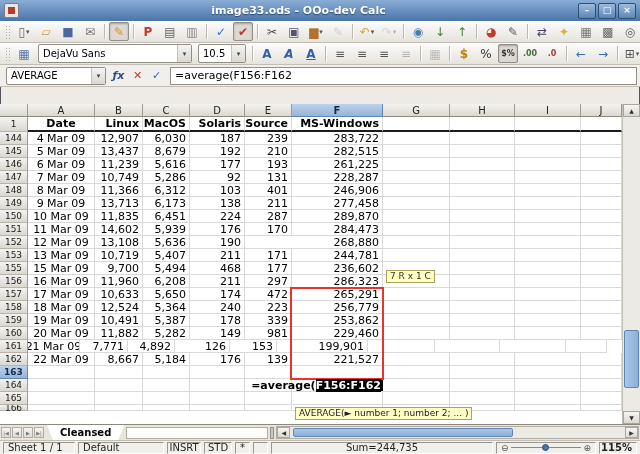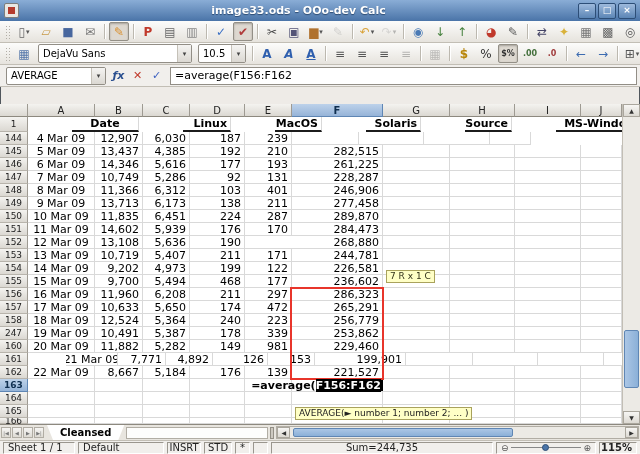--- a/index.html
+++ b/index.html
@@ -45,21 +45,21 @@
 
   
   #grid{position:absolute;left:0;top:104px;width:622px;height:320px;background:#fff;overflow:hidden;}
   .grow{display:flex;height:13px;}
   .grow.r1{height:15px;}
   .grow.clip{height:6px;overflow:hidden;}
   .rh{width:28px;flex:none;box-sizing:border-box;background:linear-gradient(#f4f3f0,#dbd8d2);border-right:1px solid #9e9a92;border-bottom:1px solid #b8b4ac;font-size:9px;display:flex;align-items:center;justify-content:center;color:#222;}
   .ch{flex:none;box-sizing:border-box;background:linear-gradient(#f4f3f0,#dbd8d2);border-right:1px solid #9e9a92;border-bottom:1px solid #8d897f;font-size:10px;display:flex;align-items:center;justify-content:center;color:#222;height:13px;}
   .rh.sel,.ch.sel{background:linear-gradient(#bdd2ea,#96b4d8);border-color:#5f86b4;font-weight:bold;color:#0f2f50;}
   .cell{flex:none;box-sizing:border-box;border-right:1px solid #d9d9d9;border-bottom:1px solid #d9d9d9;font-size:11px;display:flex;align-items:center;padding:0 3px;white-space:nowrap;overflow:hidden;color:#000;}
-  .r1 .cell{border-bottom:2px solid #1c1c1c;font-weight:bold;margin-left:44px;}
+  .r1 .cell{border-bottom:2px solid #1c1c1c;font-weight:bold;}
   .a-r{justify-content:flex-end;}
   .a-c{justify-content:center;}
   .a-l{justify-content:flex-start;}
 
   
   #sel-range{position:absolute;left:290px;top:183px;width:94px;height:93px;border:2px solid #e8352b;box-sizing:border-box;pointer-events:none;}
   #edit-overlay{position:absolute;left:190px;top:275px;width:193px;height:13px;display:flex;justify-content:flex-end;align-items:center;font-size:11px;font-weight:bold;white-space:pre;}
   #edit-sel{background:#000;color:#fff;}
   #edit-caret{width:2px;height:11px;background:#000;}
   .tip{position:absolute;height:13px;padding:0 3px;background:#ffffc6;border:1px solid #a9a25c;font-size:9px;line-height:11px;color:#33331a;box-sizing:border-box;white-space:nowrap;display:flex;align-items:center;}
@@ -325,42 +325,43 @@
           <div class="cell a-l" style="width: 66px;"></div>
           <div class="cell a-l" style="width: 41px;"></div>
         </div>
         <div class="grow">
           <div class="rh">144</div>
           <div class="cell a-c" style="width: 67px;">4 Mar 09</div>
           <div class="cell a-r" style="width: 48px;">12,907</div>
           <div class="cell a-r" style="width: 47px;">6,030</div>
           <div class="cell a-r" style="width: 55px;">187</div>
           <div class="cell a-r" style="width: 47px;">239</div>
+          <div class="cell a-r" style="width: 91px;">283,722</div>
           <div class="cell a-l" style="width: 67px;"></div>
           <div class="cell a-l" style="width: 65px;"></div>
           <div class="cell a-l" style="width: 66px;"></div>
           <div class="cell a-l" style="width: 41px;"></div>
         </div>
         <div class="grow">
           <div class="rh">145</div>
           <div class="cell a-c" style="width: 67px;">5 Mar 09</div>
           <div class="cell a-r" style="width: 48px;">13,437</div>
-          <div class="cell a-r" style="width: 47px;">4,385</div>
+          <div class="cell a-r" style="width: 47px;">8,679</div>
           <div class="cell a-r" style="width: 55px;">192</div>
           <div class="cell a-r" style="width: 47px;">210</div>
           <div class="cell a-r" style="width: 91px;">282,515</div>
           <div class="cell a-l" style="width: 67px;"></div>
           <div class="cell a-l" style="width: 65px;"></div>
           <div class="cell a-l" style="width: 66px;"></div>
           <div class="cell a-l" style="width: 41px;"></div>
         </div>
         <div class="grow">
           <div class="rh">146</div>
           <div class="cell a-c" style="width: 67px;">6 Mar 09</div>
-          <div class="cell a-r" style="width: 48px;">14,346</div>
+          <div class="cell a-r" style="width: 48px;">11,239</div>
           <div class="cell a-r" style="width: 47px;">5,616</div>
           <div class="cell a-r" style="width: 55px;">177</div>
           <div class="cell a-r" style="width: 47px;">193</div>
           <div class="cell a-r" style="width: 91px;">261,225</div>
           <div class="cell a-l" style="width: 67px;"></div>
           <div class="cell a-l" style="width: 65px;"></div>
           <div class="cell a-l" style="width: 66px;"></div>
           <div class="cell a-l" style="width: 41px;"></div>
         </div>
         <div class="grow">
@@ -448,33 +449,20 @@
           <div class="cell a-r" style="width: 47px;">5,407</div>
           <div class="cell a-r" style="width: 55px;">211</div>
           <div class="cell a-r" style="width: 47px;">171</div>
           <div class="cell a-r" style="width: 91px;">244,781</div>
           <div class="cell a-l" style="width: 67px;"></div>
           <div class="cell a-l" style="width: 65px;"></div>
           <div class="cell a-l" style="width: 66px;"></div>
           <div class="cell a-l" style="width: 41px;"></div>
         </div>
         <div class="grow">
-          <div class="rh">154</div>
-          <div class="cell a-c" style="width: 67px;">14 Mar 09</div>
-          <div class="cell a-r" style="width: 48px;">9,202</div>
-          <div class="cell a-r" style="width: 47px;">4,973</div>
-          <div class="cell a-r" style="width: 55px;">199</div>
-          <div class="cell a-r" style="width: 47px;">122</div>
-          <div class="cell a-r" style="width: 91px;">226,581</div>
-          <div class="cell a-l" style="width: 67px;"></div>
-          <div class="cell a-l" style="width: 65px;"></div>
-          <div class="cell a-l" style="width: 66px;"></div>
-          <div class="cell a-l" style="width: 41px;"></div>
-        </div>
-        <div class="grow">
           <div class="rh">155</div>
           <div class="cell a-c" style="width: 67px;">15 Mar 09</div>
           <div class="cell a-r" style="width: 48px;">9,700</div>
           <div class="cell a-r" style="width: 47px;">5,494</div>
           <div class="cell a-r" style="width: 55px;">468</div>
           <div class="cell a-r" style="width: 47px;">177</div>
           <div class="cell a-r" style="width: 91px;">236,602</div>
           <div class="cell a-l" style="width: 67px;"></div>
           <div class="cell a-l" style="width: 65px;"></div>
           <div class="cell a-l" style="width: 66px;"></div>
@@ -513,21 +501,21 @@
           <div class="cell a-r" style="width: 47px;">5,364</div>
           <div class="cell a-r" style="width: 55px;">240</div>
           <div class="cell a-r" style="width: 47px;">223</div>
           <div class="cell a-r" style="width: 91px;">256,779</div>
           <div class="cell a-l" style="width: 67px;"></div>
           <div class="cell a-l" style="width: 65px;"></div>
           <div class="cell a-l" style="width: 66px;"></div>
           <div class="cell a-l" style="width: 41px;"></div>
         </div>
         <div class="grow">
-          <div class="rh">247</div>
+          <div class="rh">159</div>
           <div class="cell a-c" style="width: 67px;">19 Mar 09</div>
           <div class="cell a-r" style="width: 48px;">10,491</div>
           <div class="cell a-r" style="width: 47px;">5,387</div>
           <div class="cell a-r" style="width: 55px;">178</div>
           <div class="cell a-r" style="width: 47px;">339</div>
           <div class="cell a-r" style="width: 91px;">253,862</div>
           <div class="cell a-l" style="width: 67px;"></div>
           <div class="cell a-l" style="width: 65px;"></div>
           <div class="cell a-l" style="width: 66px;"></div>
           <div class="cell a-l" style="width: 41px;"></div>
@@ -540,21 +528,21 @@
           <div class="cell a-r" style="width: 55px;">149</div>
           <div class="cell a-r" style="width: 47px; text-align: right;">981</div>
           <div class="cell a-r" style="width: 91px;">229,460</div>
           <div class="cell a-l" style="width: 67px;"></div>
           <div class="cell a-l" style="width: 65px;"></div>
           <div class="cell a-l" style="width: 66px;"></div>
           <div class="cell a-l" style="width: 41px;"></div>
         </div>
         <div class="grow">
           <div class="rh">161</div>
-          <div class="cell a-c" style="width: 52px; margin-left: 38px;">21 Mar 09</div>
+          <div class="cell a-c" style="width: 52px;">21 Mar 09</div>
           <div class="cell a-r" style="width: 48px;">7,771</div>
           <div class="cell a-r" style="width: 47px;">4,892</div>
           <div class="cell a-r" style="width: 55px;">126</div>
           <div class="cell a-r" style="width: 47px;">153</div>
           <div class="cell a-r" style="width: 91px;">199,901</div>
           <div class="cell a-l" style="width: 67px;"></div>
           <div class="cell a-l" style="width: 65px;"></div>
           <div class="cell a-l" style="width: 66px;"></div>
           <div class="cell a-l" style="width: 41px;"></div>
         </div>

